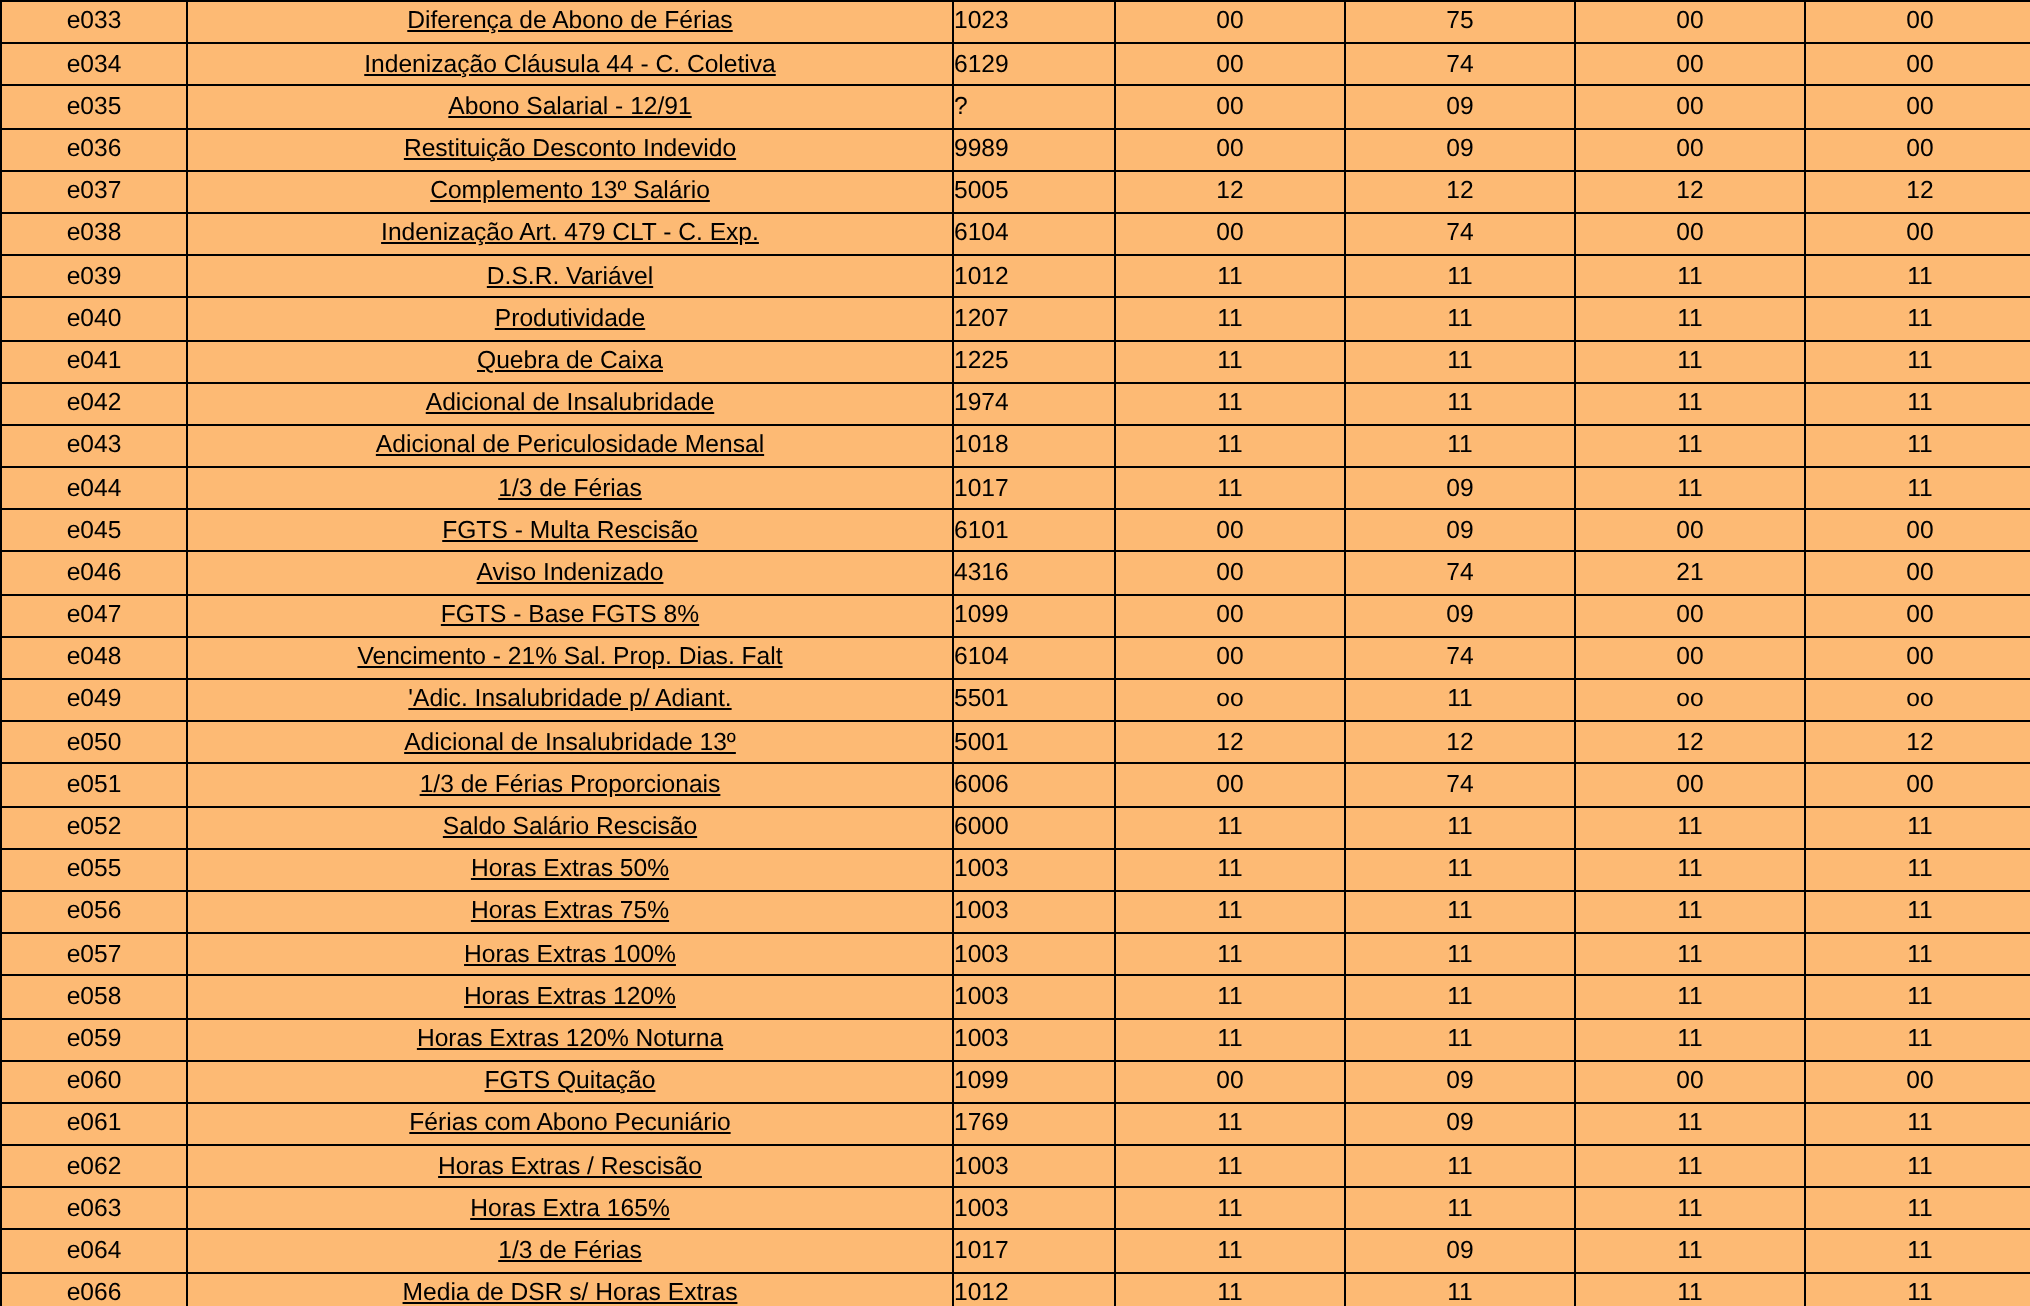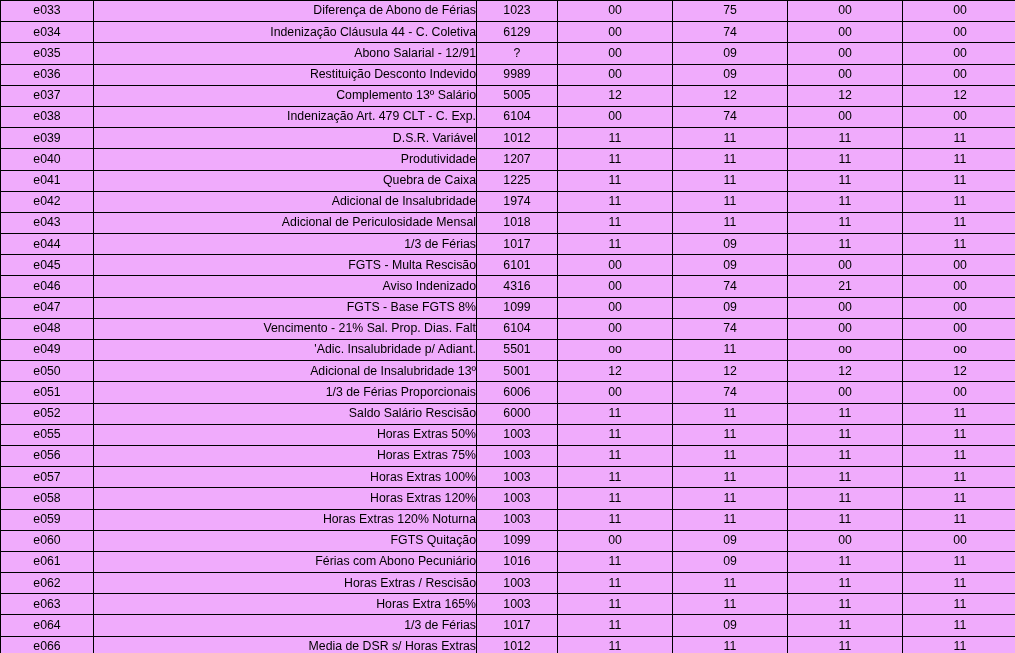--- a/index.html
+++ b/index.html
@@ -8,21 +8,21 @@
     background: #ffffff;
   }
   body {
     font-family: "Liberation Sans", sans-serif;
     color: #000000;
   }
   .page {
     width: 1015px;
     height: 653px;
     box-sizing: border-box;
-    background: #f0abfc;
+    background: #fdba74;
     position: relative;
     overflow: hidden;
   }
   table.codes {
     border-collapse: collapse;
     width: 1013px;
     margin: 0;
     table-layout: fixed;
   }
   table.codes td {
@@ -34,26 +34,27 @@
     vertical-align: middle;
     white-space: nowrap;
     overflow: hidden;
   }
   td.c-code {
     width: 92px;
     text-align: center;
   }
   td.c-desc {
     width: 382px;
-    text-align: right;
+    text-align: center;
     padding-left: 5px;
+    text-decoration: underline;
   }
   td.c-num {
     width: 80px;
-    text-align: center;
+    text-align: left;
   }
   td.c-v1, td.c-v2, td.c-v3, td.c-v4 {
     width: 114px;
     text-align: center;
   }
 </style>
 </head>
 <body>
 
 <div class="page">
@@ -289,21 +290,21 @@
           <td class="c-desc">FGTS Quitação</td>
           <td class="c-num">1099</td>
           <td class="c-v1">00</td>
           <td class="c-v2">09</td>
           <td class="c-v3">00</td>
           <td class="c-v4">00</td>
         </tr>
         <tr>
           <td class="c-code">e061</td>
           <td class="c-desc">Férias com Abono Pecuniário</td>
-          <td class="c-num">1016</td>
+          <td class="c-num">1769</td>
           <td class="c-v1">11</td>
           <td class="c-v2">09</td>
           <td class="c-v3">11</td>
           <td class="c-v4">11</td>
         </tr>
         <tr>
           <td class="c-code">e062</td>
           <td class="c-desc">Horas Extras / Rescisão</td>
           <td class="c-num">1003</td>
           <td class="c-v1">11</td>

